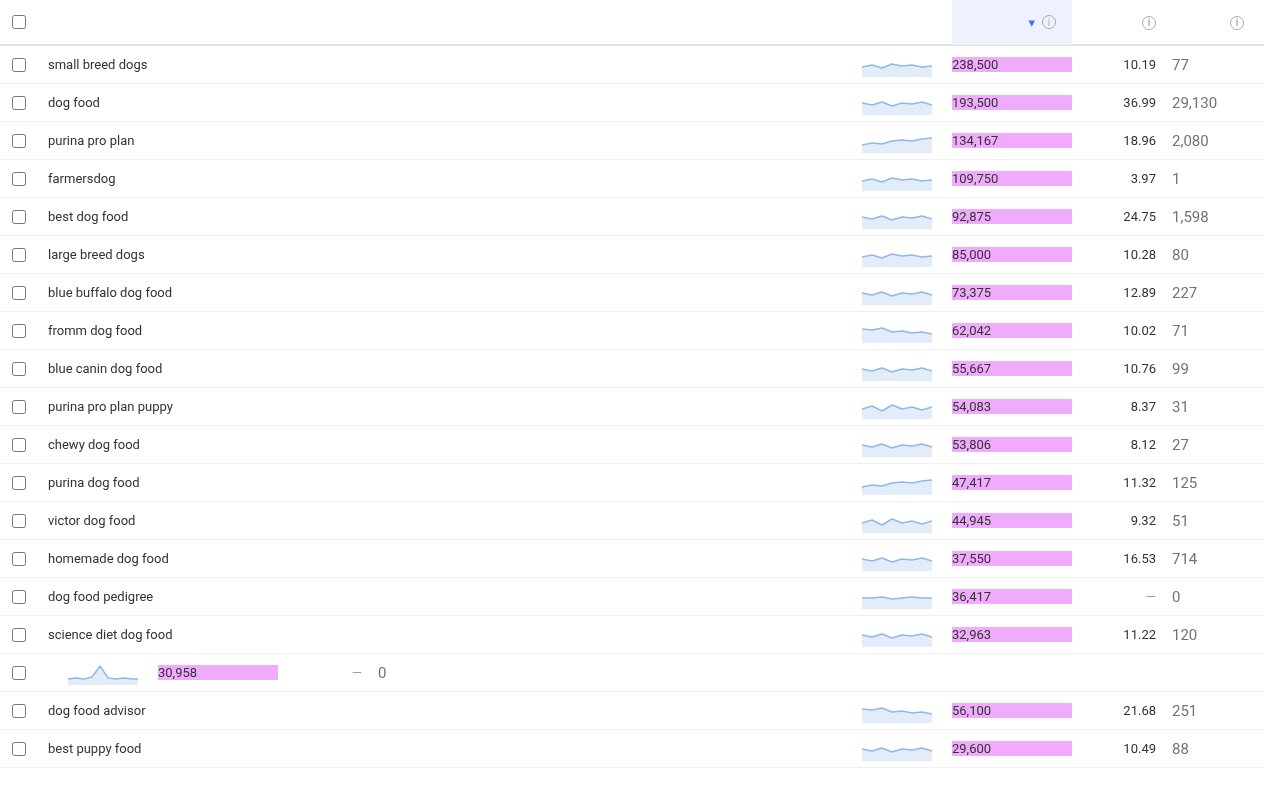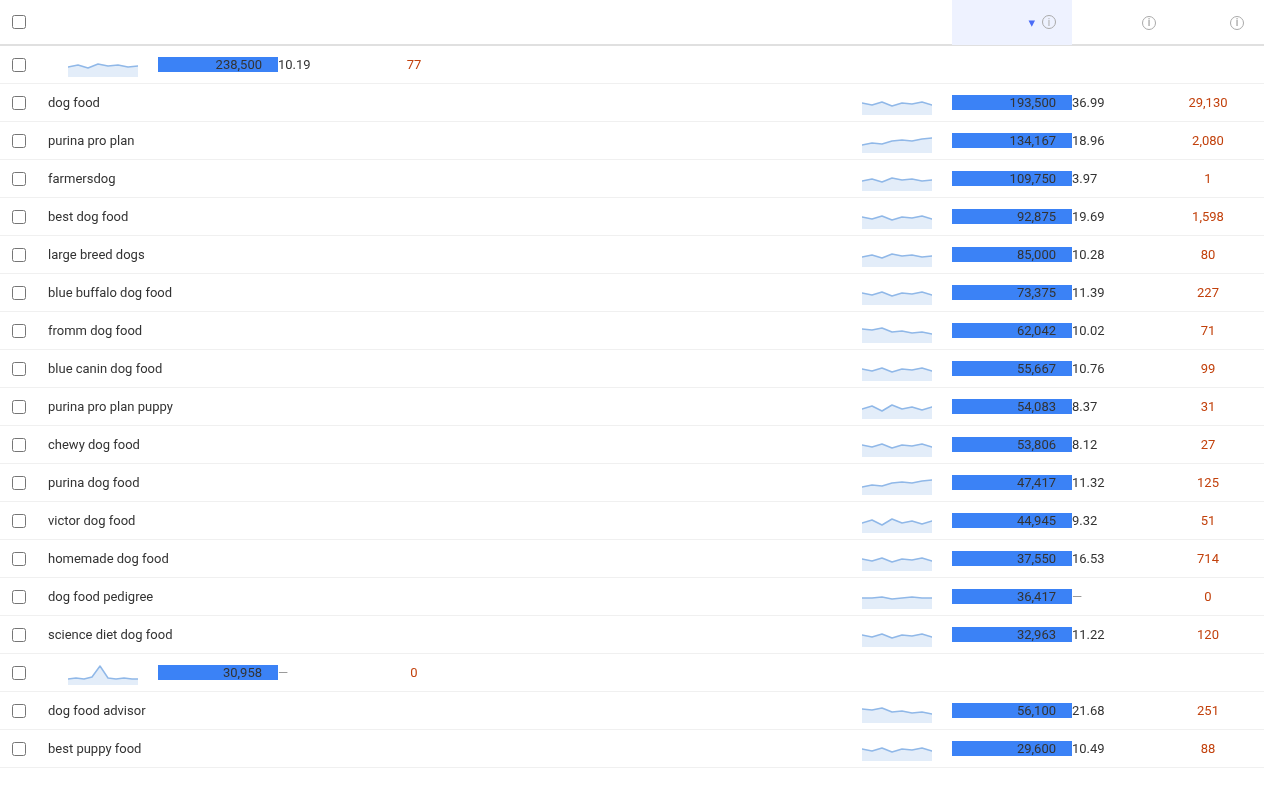--- a/index.html
+++ b/index.html
@@ -108,39 +108,40 @@
     .row-historical {
       width: 110px;
       flex-shrink: 0;
       display: flex;
       align-items: center;
       justify-content: center;
     }
     .row-volume {
       width: 120px;
       flex-shrink: 0;
+      text-align: left;
+      color: #333;
+      font-size: 13px;
+      padding-right: 16px;
+      background: #f0abfc;
+    }
+    .row-comp {
+      width: 100px;
+      flex-shrink: 0;
       text-align: right;
       color: #333;
       font-size: 13px;
       padding-right: 16px;
-      background: #3b82f6;
-    }
-    .row-comp {
-      width: 100px;
-      flex-shrink: 0;
-      color: #333;
-      font-size: 13px;
-      padding-right: 16px;
     }
     .row-iaat {
       width: 80px;
       flex-shrink: 0;
-      text-align: center;
-      color: #c2410c;
-      font-size: 13px;
+      text-align: left;
+      color: #737373;
+      font-size: 15px;
       padding-right: 8px;
     }
     input[type="checkbox"] {
       width: 14px;
       height: 14px;
       cursor: pointer;
       accent-color: #4a6cf7;
     }
     .dash-value {
       color: #999;
@@ -170,20 +171,21 @@
       <span></span>
       <span class="info-icon">i</span>
     </div>
   </div>
 
   <div id="table-body">
       <div class="table-row">
     <div class="row-check">
       <input type="checkbox" style="">
     </div>
+    <div class="row-keyword">small breed dogs</div>
     <div class="row-historical">
       <svg width="70" height="24" viewBox="0 0 70 24" xmlns="http://www.w3.org/2000/svg">
     <path d="M0,14 L10,12 L20,15 L30,11 L40,13 L50,12 L60,14 L70,13 L70,24 L0,24 Z" fill="rgba(144,184,232,0.25)" stroke="none"></path>
     <path d="M0,14 L10,12 L20,15 L30,11 L40,13 L50,12 L60,14 L70,13" fill="none" stroke="#90b8e8" stroke-width="1.5" stroke-linejoin="round" stroke-linecap="round"></path>
   </svg>
     </div>
     <div class="row-volume">238,500</div>
     <div class="row-comp"><span>10.19</span></div>
     <div class="row-iaat">77</div>
   </div>
@@ -237,21 +239,21 @@
       <input type="checkbox" style="">
     </div>
     <div class="row-keyword">best dog food</div>
     <div class="row-historical">
       <svg width="70" height="24" viewBox="0 0 70 24" xmlns="http://www.w3.org/2000/svg">
     <path d="M0,12 L10,14 L20,11 L30,15 L40,12 L50,13 L60,11 L70,14 L70,24 L0,24 Z" fill="rgba(144,184,232,0.25)" stroke="none"></path>
     <path d="M0,12 L10,14 L20,11 L30,15 L40,12 L50,13 L60,11 L70,14" fill="none" stroke="#90b8e8" stroke-width="1.5" stroke-linejoin="round" stroke-linecap="round"></path>
   </svg>
     </div>
     <div class="row-volume">92,875</div>
-    <div class="row-comp"><span>19.69</span></div>
+    <div class="row-comp"><span>24.75</span></div>
     <div class="row-iaat">1,598</div>
   </div>
       <div class="table-row">
     <div class="row-check">
       <input type="checkbox" style="">
     </div>
     <div class="row-keyword">large breed dogs</div>
     <div class="row-historical">
       <svg width="70" height="24" viewBox="0 0 70 24" xmlns="http://www.w3.org/2000/svg">
     <path d="M0,14 L10,12 L20,15 L30,11 L40,13 L50,12 L60,14 L70,13 L70,24 L0,24 Z" fill="rgba(144,184,232,0.25)" stroke="none"></path>
@@ -267,21 +269,21 @@
       <input type="checkbox" style="">
     </div>
     <div class="row-keyword">blue buffalo dog food</div>
     <div class="row-historical">
       <svg width="70" height="24" viewBox="0 0 70 24" xmlns="http://www.w3.org/2000/svg">
     <path d="M0,12 L10,14 L20,11 L30,15 L40,12 L50,13 L60,11 L70,14 L70,24 L0,24 Z" fill="rgba(144,184,232,0.25)" stroke="none"></path>
     <path d="M0,12 L10,14 L20,11 L30,15 L40,12 L50,13 L60,11 L70,14" fill="none" stroke="#90b8e8" stroke-width="1.5" stroke-linejoin="round" stroke-linecap="round"></path>
   </svg>
     </div>
     <div class="row-volume">73,375</div>
-    <div class="row-comp"><span>11.39</span></div>
+    <div class="row-comp"><span>12.89</span></div>
     <div class="row-iaat">227</div>
   </div>
       <div class="table-row">
     <div class="row-check">
       <input type="checkbox" style="">
     </div>
     <div class="row-keyword">fromm dog food</div>
     <div class="row-historical">
       <svg width="70" height="24" viewBox="0 0 70 24" xmlns="http://www.w3.org/2000/svg">
     <path d="M0,10 L10,11 L20,9 L30,13 L40,12 L50,14 L60,13 L70,15 L70,24 L0,24 Z" fill="rgba(144,184,232,0.25)" stroke="none"></path>

